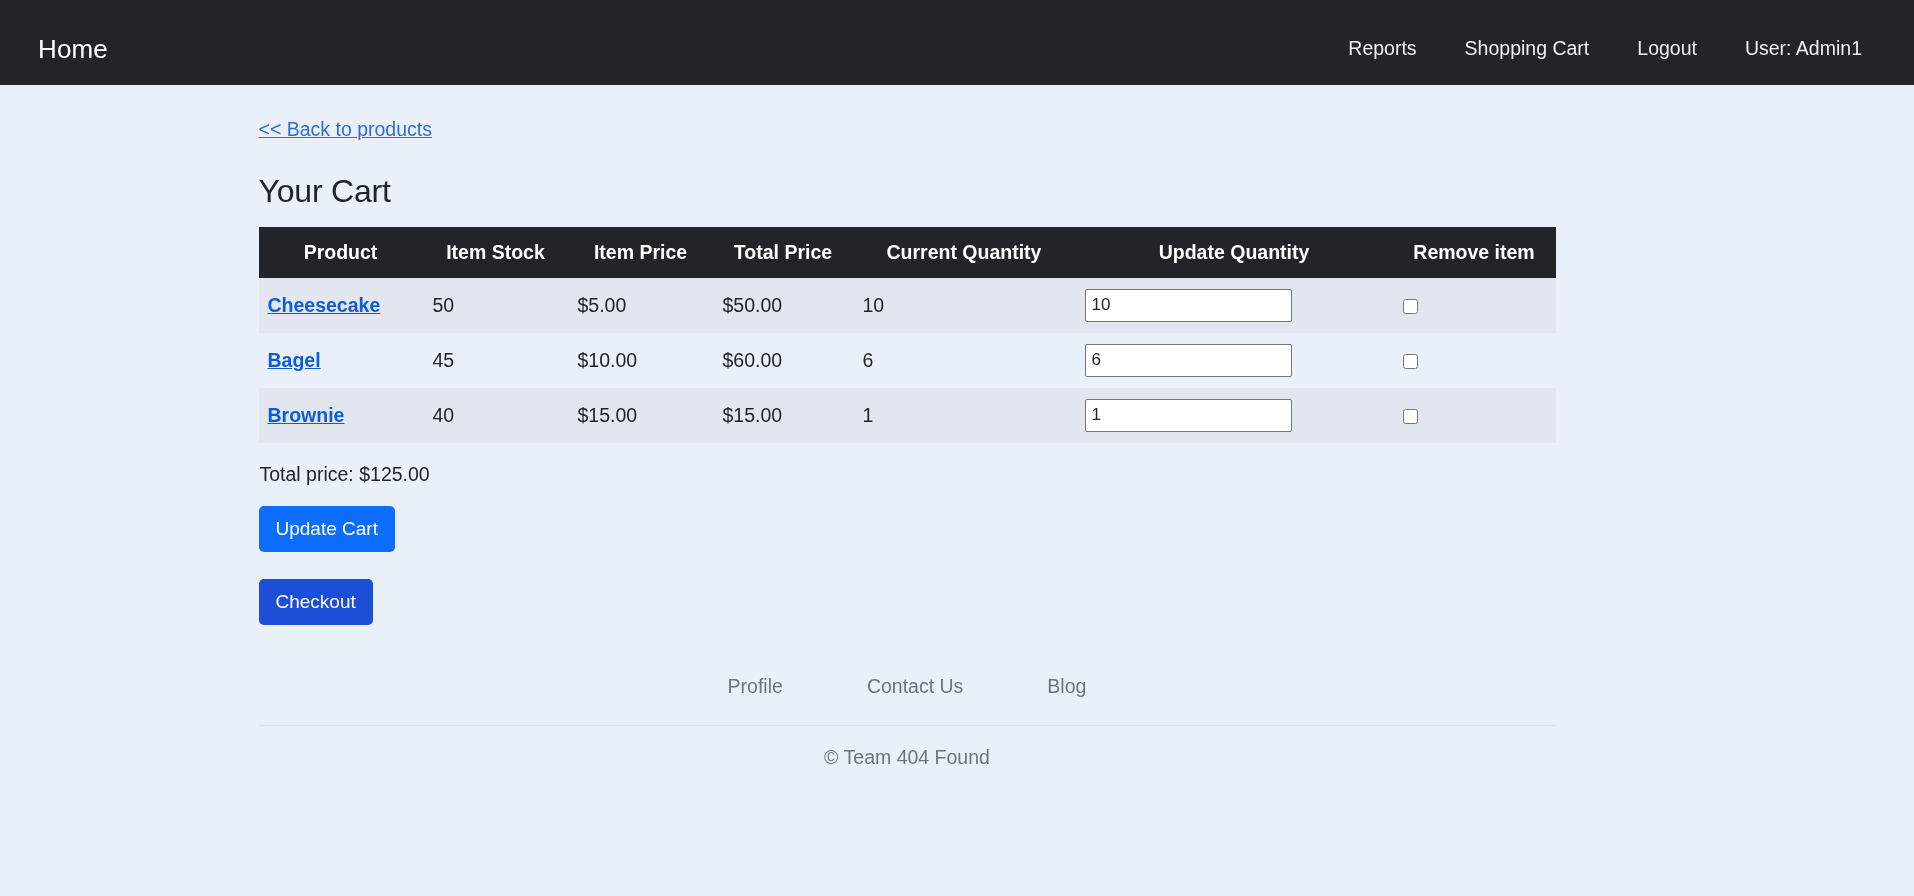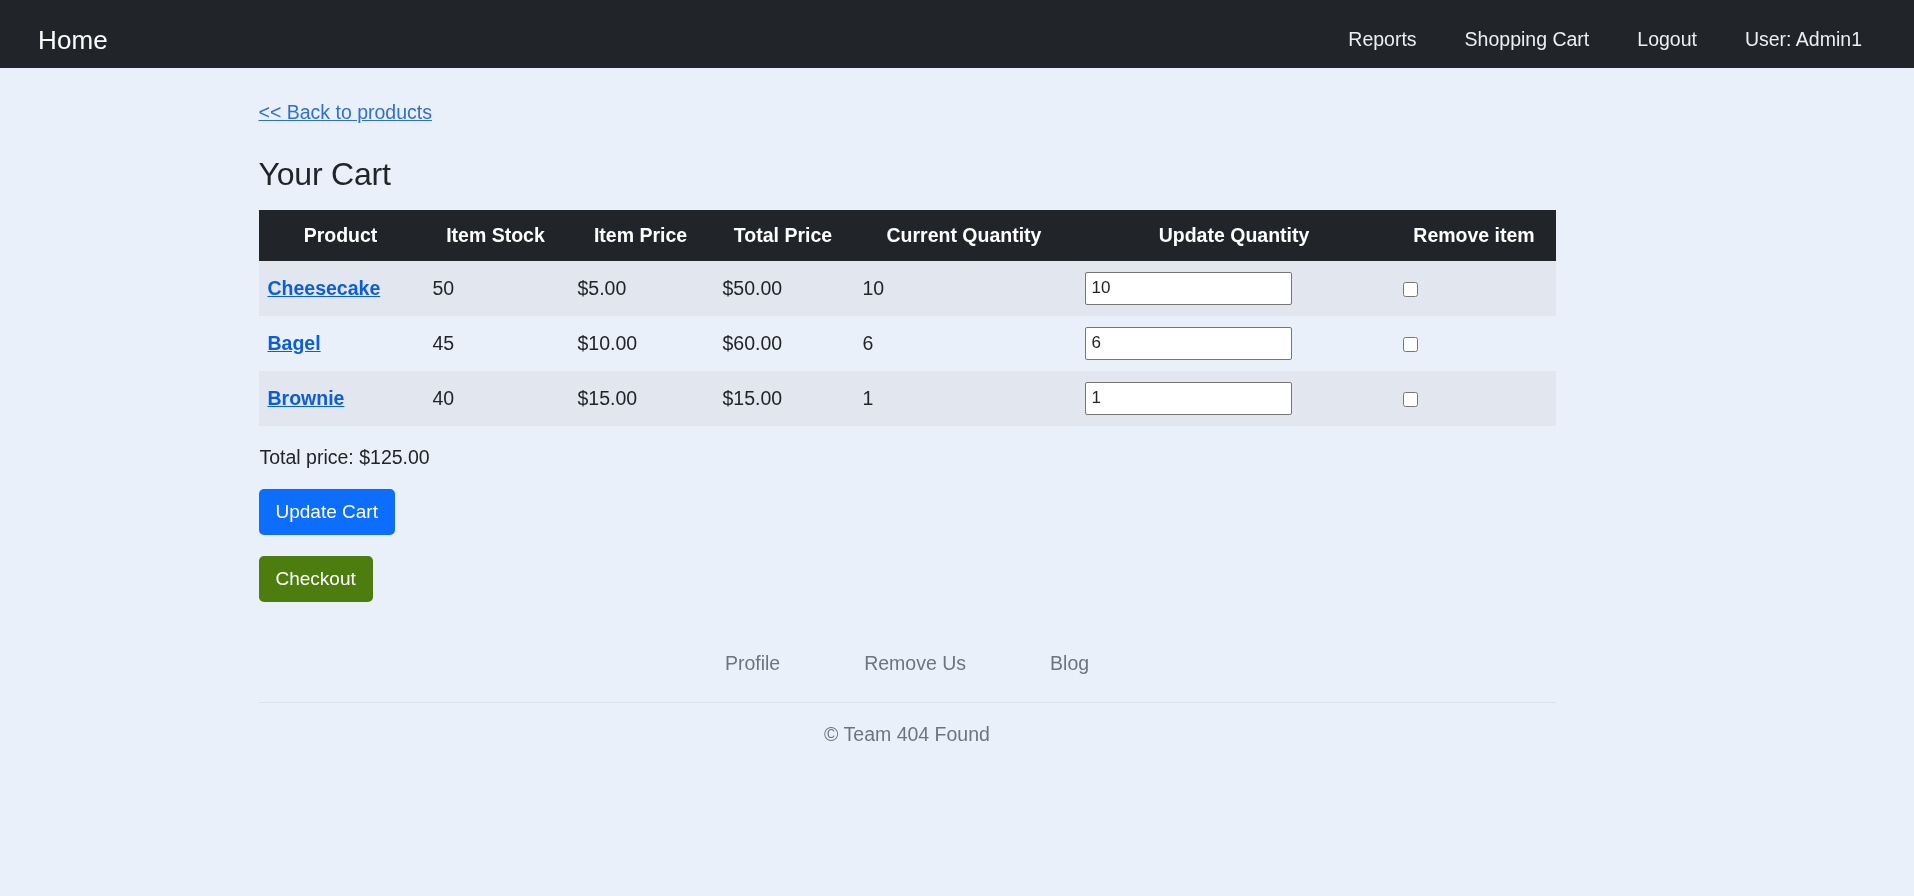--- a/index.html
+++ b/index.html
@@ -9,21 +9,21 @@
     padding: 0;
     width: 1914px;
     height: 896px;
     background: #eaf0fa;
     font-family: "Liberation Sans", sans-serif;
     overflow: hidden;
   }
 
   
   .navbar {
-    height: 68px;
+    height: 85px;
     background: #212529;
     display: flex;
     align-items: center;
     padding: 12px 36px 0 38px;
     width: 100%;
   }
   .navbar-brand {
     color: #ffffff;
     font-size: 26px;
     font-weight: 400;
@@ -169,23 +169,23 @@
     line-height: 1;
     cursor: pointer;
     text-align: center;
   }
   .btn-update {
     background: #0d6efd;
     padding: 13px 17px 14px 17px;
     margin-top: 18px;
   }
   .btn-checkout {
-    background: #4d7c0f;
+    background: #1d4ed8;
     padding: 13px 17px 14px 17px;
-    margin-top: 21px;
+    margin-top: 27px;
   }
 
   
   .footer {
     margin-top: 52px;
     width: 1297px;
   }
   .footer-links {
     display: flex;
     justify-content: center;
@@ -312,20 +312,20 @@
     <button class="btn btn-update" type="button">Update Cart</button>
   </div>
   <div>
     <button class="btn btn-checkout" type="button">Checkout</button>
   </div>
 
   
   <div class="footer">
     <div class="footer-links">
       <a class="footer-link" href="#">Profile</a>
-      <a class="footer-link" href="#">Remove Us</a>
+      <a class="footer-link" href="#">Contact Us</a>
       <a class="footer-link" href="#">Blog</a>
     </div>
     <div class="footer-divider"></div>
     <div class="footer-copy">© Team 404 Found</div>
   </div>
 
 </div>
 
 </body></html>

